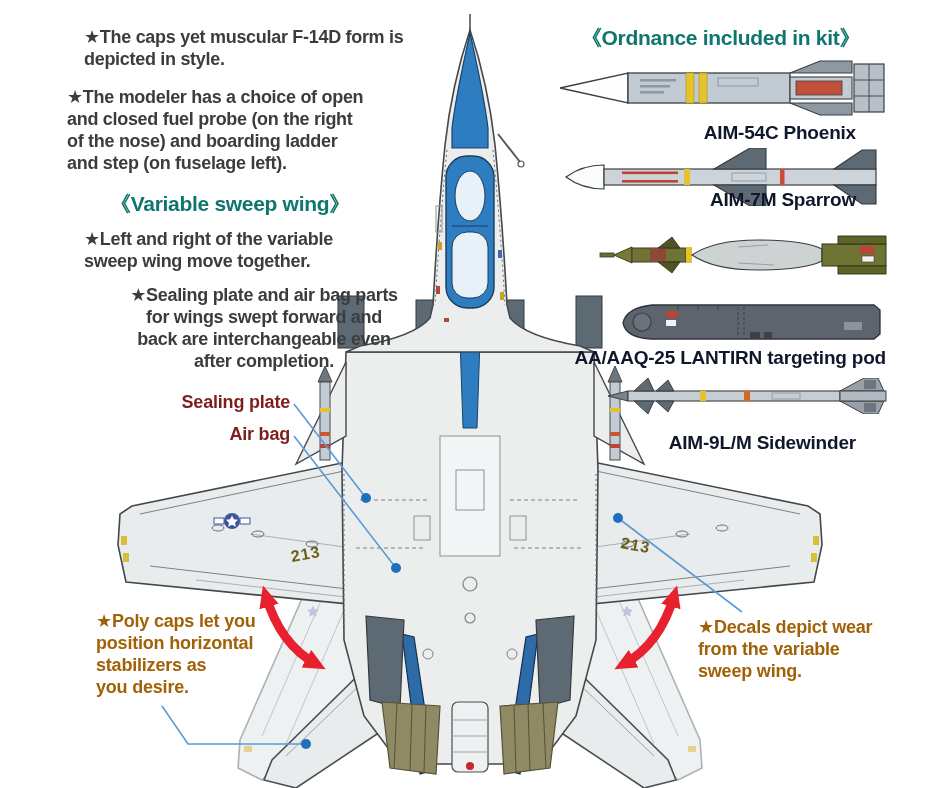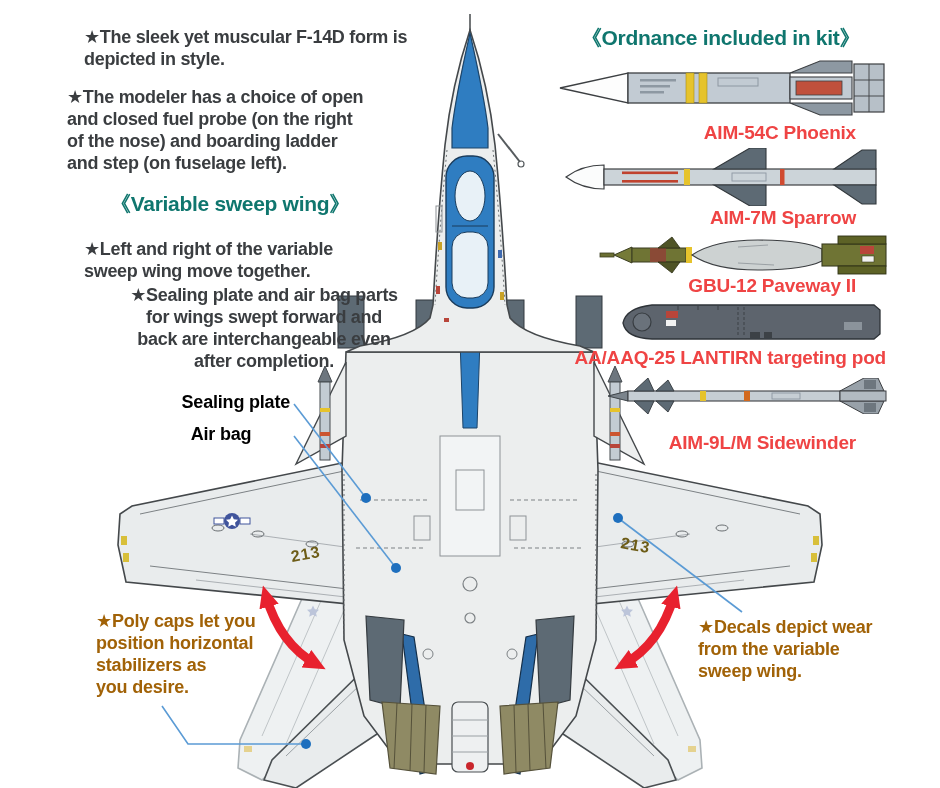--- a/index.html
+++ b/index.html
@@ -1,23 +1,23 @@
 <!DOCTYPE html>
 <html><head>
 <meta charset="utf-8">
 <style>
   html,body{margin:0;padding:0;background:#fff;}
   #canvas{position:relative;width:940px;height:788px;background:#ffffff;overflow:hidden;
           font-family:"Liberation Sans","DejaVu Sans",sans-serif;}
   .para{position:absolute;font-size:18px;line-height:22px;font-weight:bold;color:#3a3d40;
         white-space:pre-line;letter-spacing:-0.3px;}
   .sec-heading{position:absolute;font-size:21px;font-weight:bold;color:#0f766e;letter-spacing:-0.3px;}
-  .callout{position:absolute;font-size:18px;font-weight:bold;color:#000000;letter-spacing:-0.2px;}
+  .callout{position:absolute;font-size:18px;font-weight:bold;color:#7f1d1d;letter-spacing:-0.2px;}
   .callout.block{white-space:pre-line;color:#a16207;line-height:22px;}
-  .ord-label{position:absolute;font-size:19px;font-weight:bold;color:#ef4444;white-space:nowrap;
+  .ord-label{position:absolute;font-size:19px;font-weight:bold;color:#0f172a;white-space:nowrap;
              letter-spacing:-0.2px;}
   .ord-graphic{position:absolute;}
   svg{display:block;}
 </style>
 </head>
 <body>
 
 <div id="canvas">
 
   <svg width="940" height="788" viewBox="0 0 940 788" style="position:absolute;left:0;top:0;">
@@ -186,36 +186,36 @@
       <line x1="294" y1="436" x2="396" y2="568"></line>
       <polyline points="162,706 188,744 306,744" fill="none"></polyline>
       <line x1="618" y1="518" x2="742" y2="612"></line>
     </g>
     <circle cx="366" cy="498" r="5" fill="#1e6fbe"></circle>
     <circle cx="396" cy="568" r="5" fill="#1e6fbe"></circle>
     <circle cx="306" cy="744" r="5" fill="#1e6fbe"></circle>
     <circle cx="618" cy="518" r="5" fill="#1e6fbe"></circle>
   </svg>
 
-  <div class="para" style="left:84px;top:26px;width:360px;">★The sleek yet muscular F-14D form is
+  <div class="para" style="left:84px;top:26px;width:360px;">★The caps yet muscular F-14D form is
 depicted in style.</div>
   <div class="para" style="left:67px;top:86px;width:360px;">★The modeler has a choice of open
 and closed fuel probe (on the right
 of the nose) and boarding ladder
 and step (on fuselage left).</div>
   <div class="sec-heading" style="left:98px;top:190px;margin-left:12px;">《Variable sweep wing》</div>
-  <div class="para" style="left:84px;top:228px;width:360px;margin-top:10px;">★Left and right of the variable
+  <div class="para" style="left:84px;top:228px;width:360px;">★Left and right of the variable
 sweep wing move together.</div>
   <div class="para" style="left:84px;top:284px;width:360px;text-align:center;">★Sealing plate and air bag parts
 for wings swept forward and
 back are interchangeable even
 after completion.</div>
 
   <div class="callout" style="left:152px;top:392px;width:138px;text-align:right;">Sealing plate</div>
-  <div class="callout" style="left:152px;top:424px;width:138px;text-align:center;">Air bag</div>
+  <div class="callout" style="left:152px;top:424px;width:138px;text-align:right;">Air bag</div>
   <div class="callout block para" style="left:96px;top:610px;width:220px;">★Poly caps let you
 position horizontal
 stabilizers as
 you desire.</div>
   <div class="callout block para" style="left:698px;top:616px;width:230px;">★Decals depict wear
 from the variable
 sweep wing.</div>
 
   <div class="sec-heading" style="left:548px;top:24px;width:345px;text-align:center;">《Ordnance included in kit》</div>
 
@@ -243,39 +243,38 @@
     <rect x="60" y="23.5" width="56" height="2.6" fill="#c0432f"></rect>
     <rect x="60" y="32" width="56" height="2.6" fill="#c0432f"></rect>
     <rect x="122" y="21" width="6" height="16" fill="#e6c32c"></rect>
     <rect x="218" y="21" width="4.5" height="16" fill="#d04a30"></rect>
     <polygon points="152,21 188,0 204,0 204,21" fill="#5d6a74" stroke="#32383c" stroke-width="1.1"></polygon>
     <polygon points="152,37 188,58 204,58 204,37" fill="#5d6a74" stroke="#32383c" stroke-width="1.1"></polygon>
     <polygon points="272,21 300,2 314,2 314,21" fill="#5d6a74" stroke="#32383c" stroke-width="1.1"></polygon>
     <polygon points="272,37 300,56 314,56 314,37" fill="#5d6a74" stroke="#32383c" stroke-width="1.1"></polygon>
     <rect x="170" y="25" width="34" height="8" fill="none" stroke="#8d98a2" stroke-width="0.9"></rect>
   </svg>
-  <div class="ord-label" style="right:84px;top:207px;">AIM-7M Sparrow</div>
+  <div class="ord-label" style="right:84px;top:189px;">AIM-7M Sparrow</div>
 
   <svg class="ord-graphic" style="left:598px;top:235px;" width="292" height="40" viewBox="0 0 292 40">
     <rect x="2" y="18" width="14" height="4" fill="#6b6f33" stroke="#3a3d20" stroke-width="0.8"></rect>
     <polygon points="16,20 34,12 34,28" fill="#757a38" stroke="#3a3d20" stroke-width="1"></polygon>
     <rect x="34" y="13" width="54" height="14" fill="#6f7434" stroke="#3a3d20" stroke-width="1"></rect>
     <rect x="52" y="13" width="16" height="14" fill="#8a4a36"></rect>
     <polygon points="60,13 74,2 82,13" fill="#4f5426" stroke="#2e3116" stroke-width="0.8"></polygon>
     <polygon points="60,27 74,38 82,27" fill="#4f5426" stroke="#2e3116" stroke-width="0.8"></polygon>
     <rect x="88" y="12" width="6" height="16" fill="#e6c32c"></rect>
     <path d="M94,20 Q116,5 160,5 Q206,5 224,14 L224,26 Q206,35 160,35 Q116,35 94,20 Z" fill="#cdd2d2" stroke="#3c3f42" stroke-width="1.2"></path>
     <path d="M140,12 L170,10 M140,28 L176,30" stroke="#9aa0a4" stroke-width="1"></path>
     <rect x="224" y="9" width="64" height="22" fill="#6f7434" stroke="#3a3d20" stroke-width="1.1"></rect>
     <rect x="240" y="1" width="48" height="8" fill="#5d6226" stroke="#2e3116" stroke-width="0.9"></rect>
     <rect x="240" y="31" width="48" height="8" fill="#5d6226" stroke="#2e3116" stroke-width="0.9"></rect>
     <rect x="262" y="11" width="14" height="8" fill="#b8453a"></rect>
     <rect x="264" y="21" width="12" height="6" fill="#f2f2f2" stroke="#3a3d20" stroke-width="0.6"></rect>
   </svg>
-  <div class="ord-label" style="right:84px;top:275px;">GBU-12 Paveway II</div>
 
   <svg class="ord-graphic" style="left:618px;top:302px;" width="268" height="40" viewBox="0 0 268 40">
     <path d="M34,3 L256,3 L262,8 L262,32 L256,37 L34,37 Q8,36 5,21 Q8,6 34,3 Z" fill="#5d646d" stroke="#2e3338" stroke-width="1.3"></path>
     <circle cx="24" cy="20" r="9" fill="#6a727b" stroke="#383d42" stroke-width="1.2"></circle>
     <rect x="48" y="9" width="12" height="7" fill="#b8453a"></rect>
     <rect x="48" y="18" width="10" height="6" fill="#f2f2f2"></rect>
     <path d="M120,5 L120,35 M126,5 L126,35" stroke="#3c4146" stroke-width="1" stroke-dasharray="3,2"></path>
     <rect x="132" y="30" width="10" height="6" fill="#3c4146"></rect>
     <rect x="146" y="30" width="8" height="6" fill="#3c4146"></rect>
     <rect x="226" y="20" width="18" height="8" fill="#8b939b"></rect>

